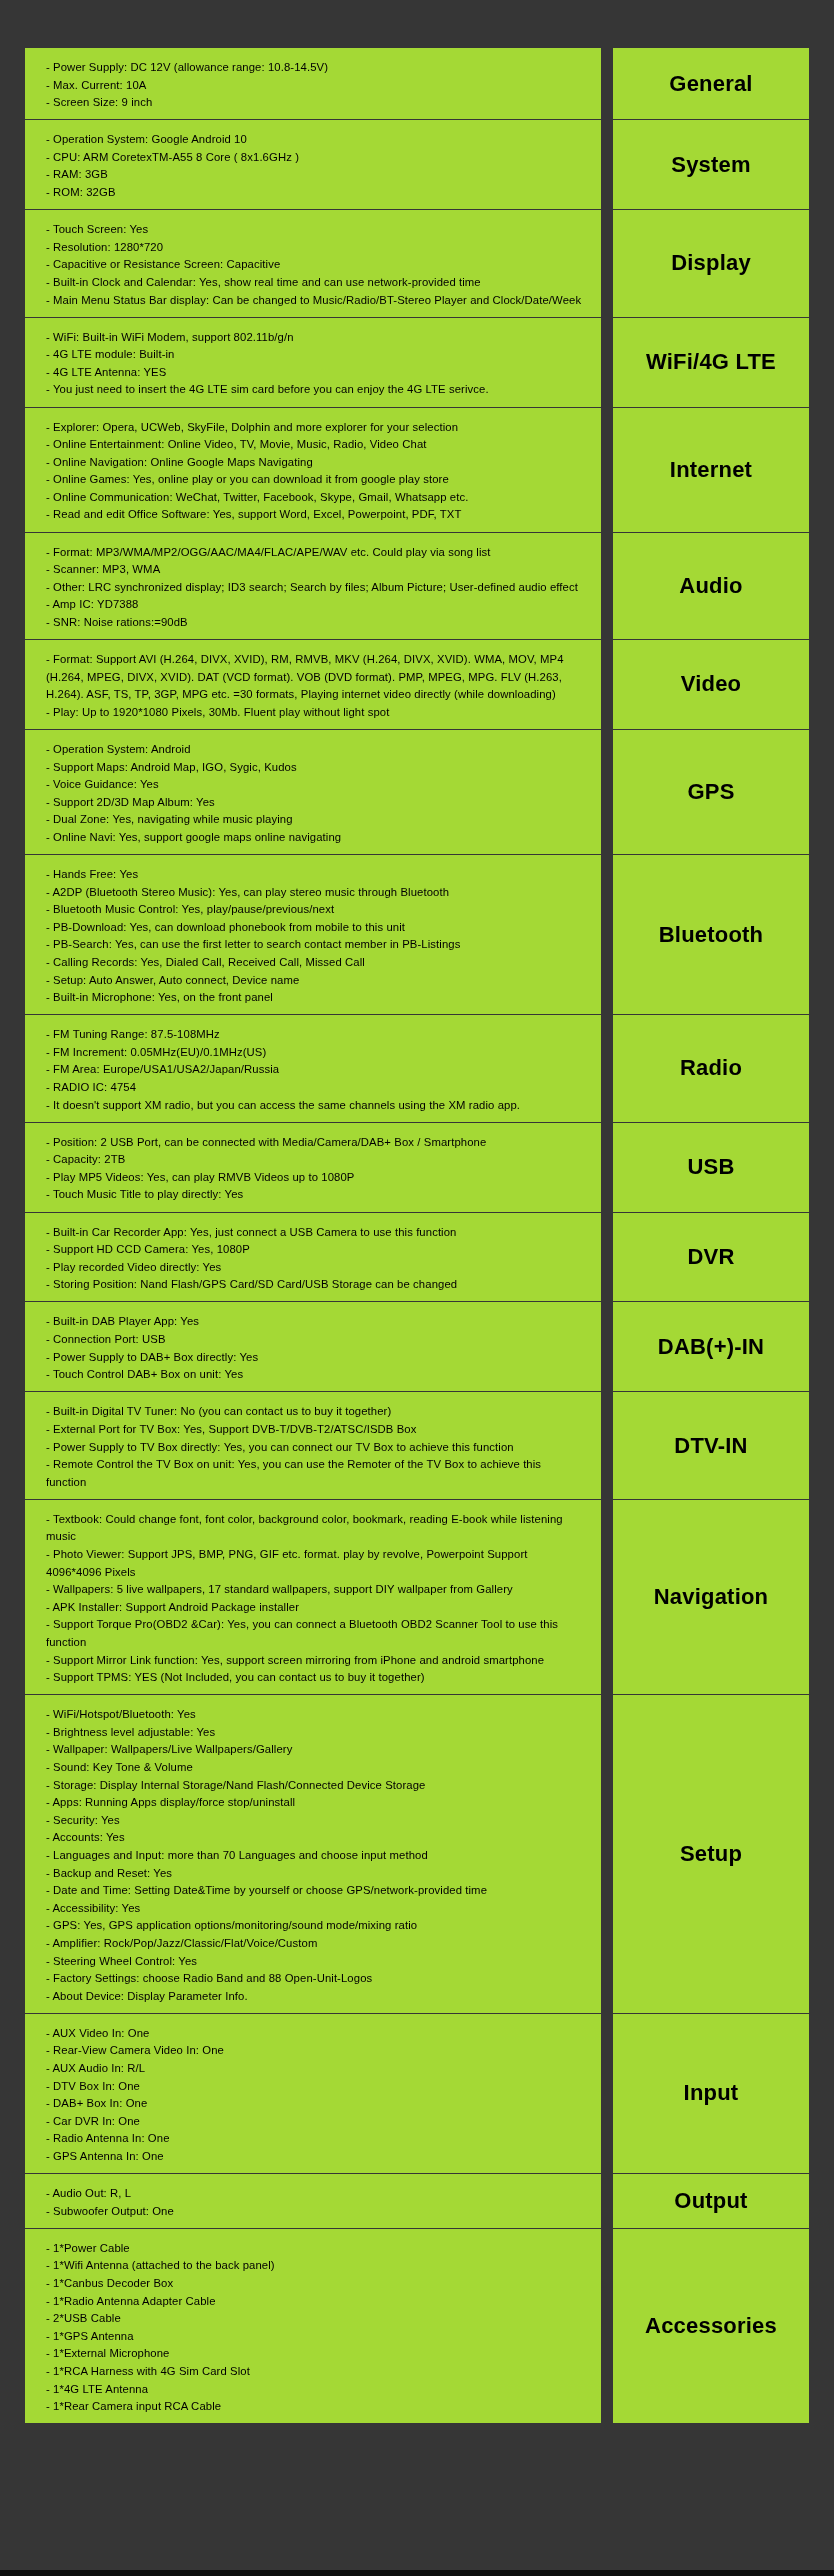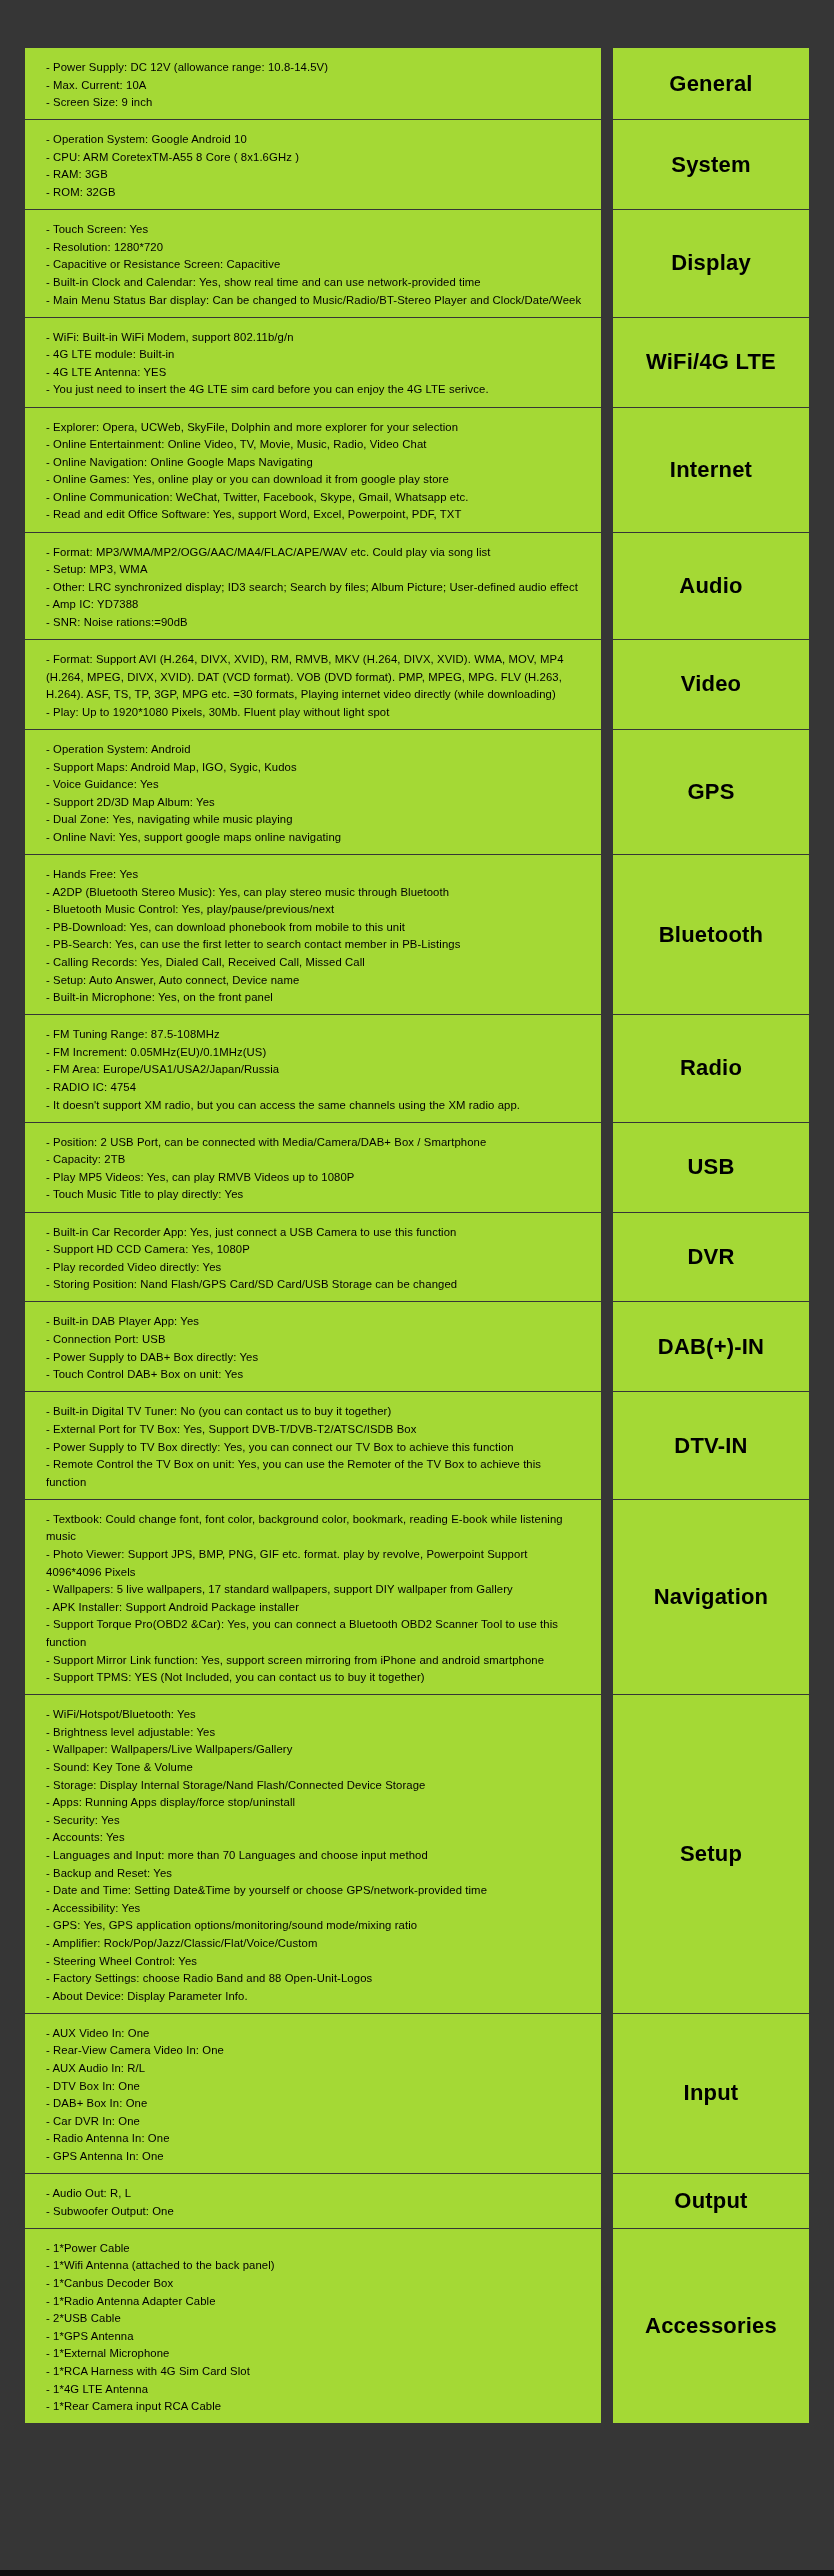--- a/index.html
+++ b/index.html
@@ -124,21 +124,21 @@
         <div class="spec-line">- Read and edit Office Software: Yes, support Word, Excel, Powerpoint, PDF, TXT</div>
       </div>
     <div class="cell cell-right">
       <h2 class="label">Internet</h2>
     </div>
   </section>
 
   <section class="row">
     <div class="cell cell-left">
         <div class="spec-line">- Format: MP3/WMA/MP2/OGG/AAC/MA4/FLAC/APE/WAV etc. Could play via song list</div>
-        <div class="spec-line">- Setup: MP3, WMA</div>
+        <div class="spec-line">- Scanner: MP3, WMA</div>
         <div class="spec-line">- Other: LRC synchronized display; ID3 search; Search by files; Album Picture; User-defined audio effect</div>
         <div class="spec-line">- Amp IC: YD7388</div>
         <div class="spec-line">- SNR: Noise rations:=90dB</div>
       </div>
     <div class="cell cell-right">
       <h2 class="label">Audio</h2>
     </div>
   </section>
 
   <section class="row">

